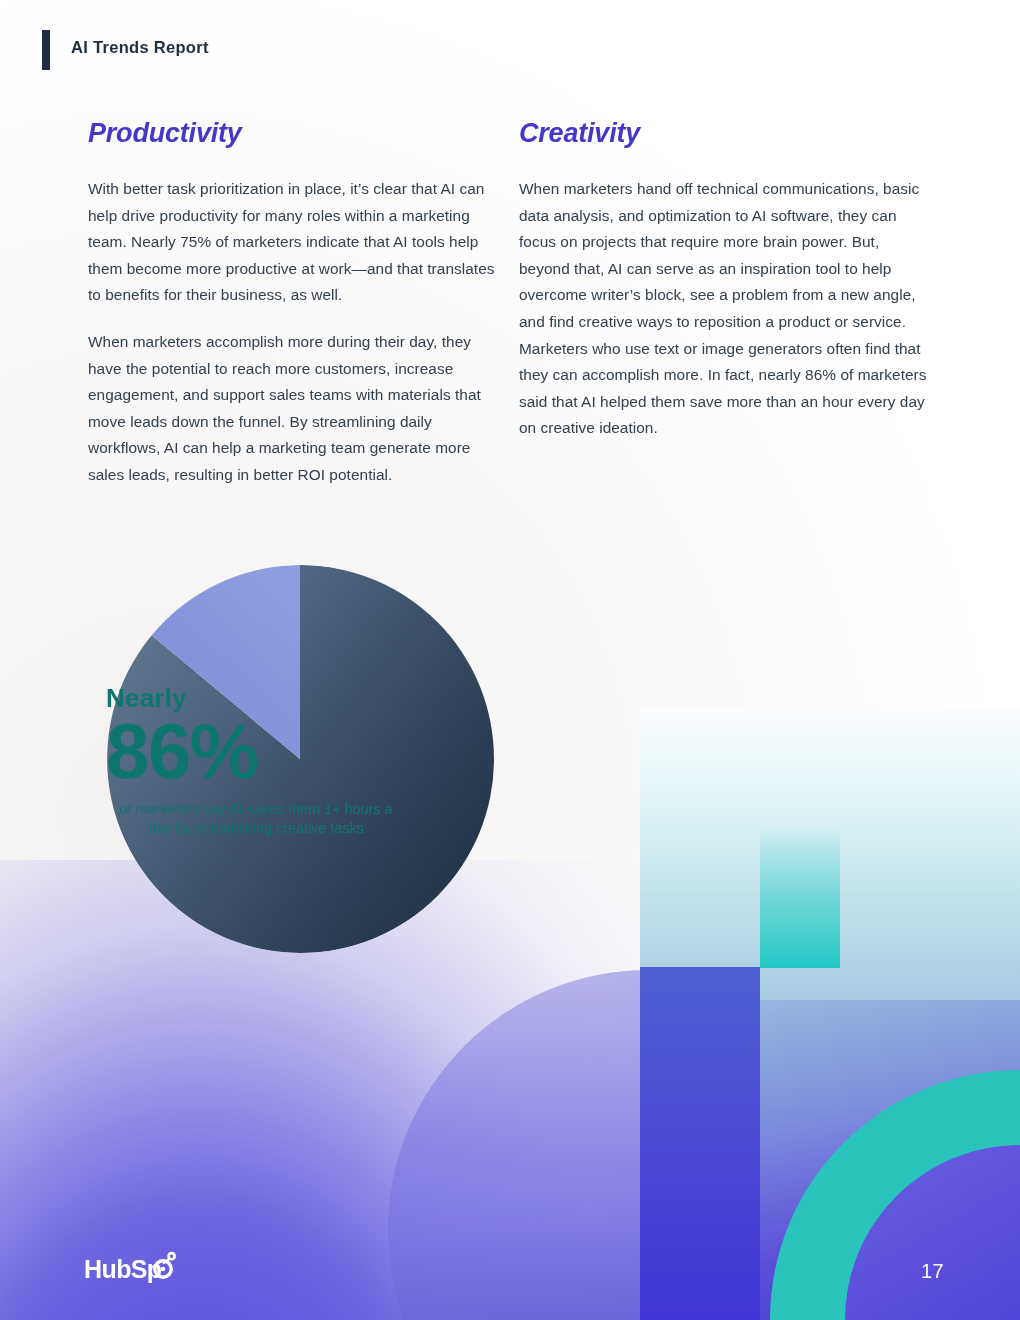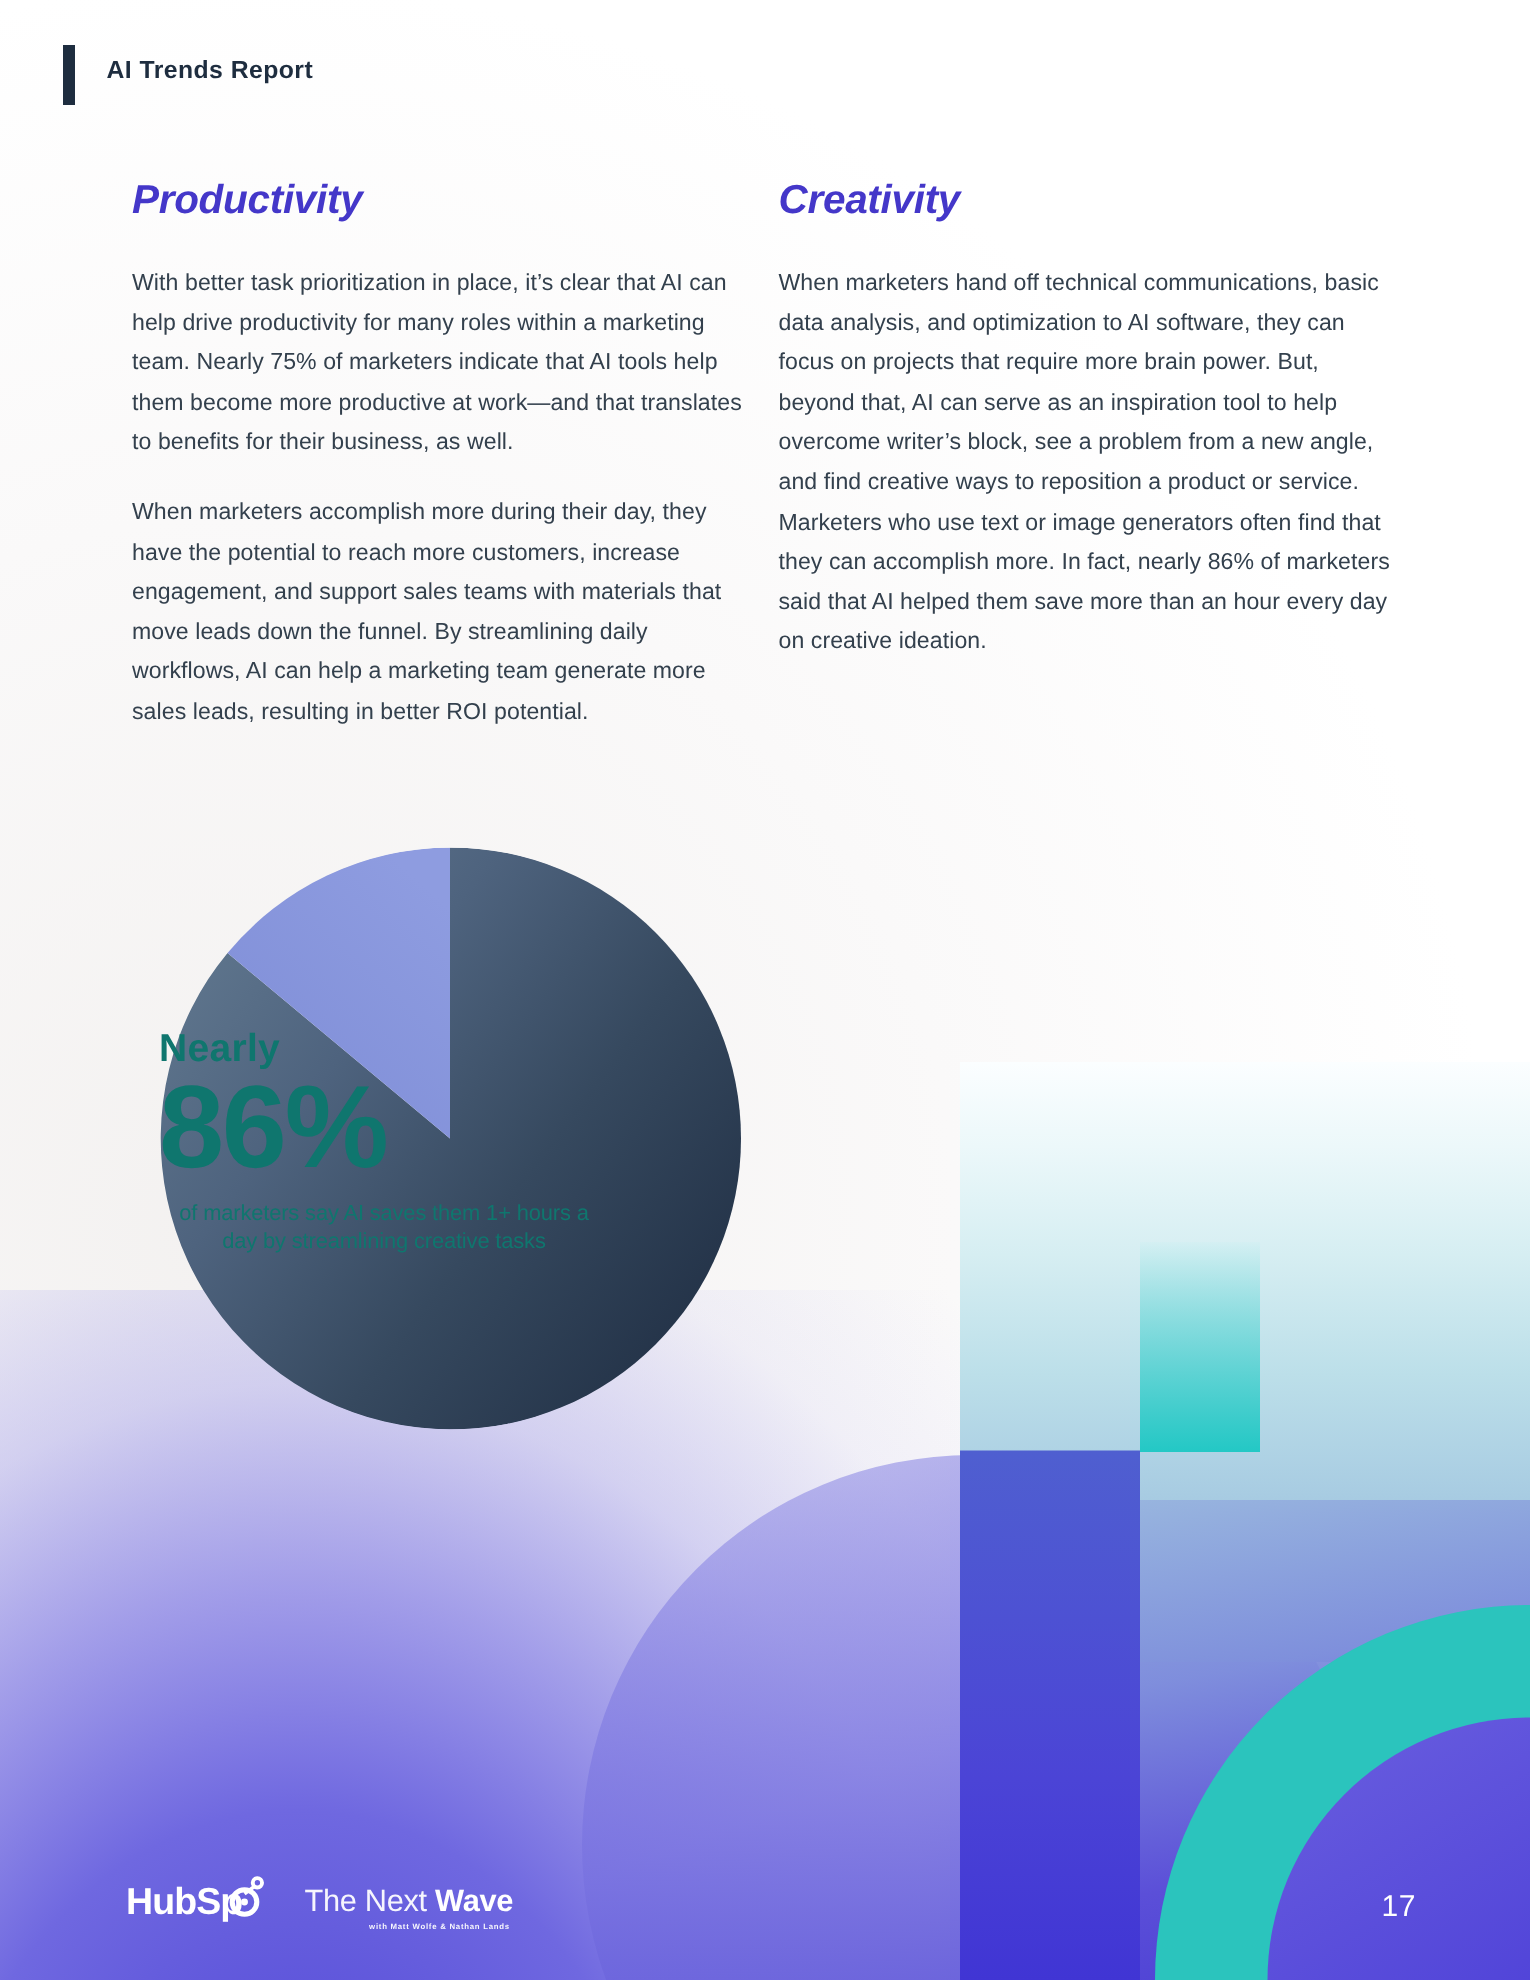--- a/index.html
+++ b/index.html
@@ -380,24 +380,18 @@
         <span class="hs-mark">
           <svg width="30" height="30" viewBox="0 0 30 30" aria-hidden="true">
             <circle cx="14" cy="19" r="8.2" fill="none" stroke="#ffffff" stroke-width="3.4"></circle>
             <circle cx="22.6" cy="6.2" r="3.1" fill="none" stroke="#ffffff" stroke-width="2.6"></circle>
             <line x1="14" y1="13.6" x2="21.2" y2="8.2" stroke="#ffffff" stroke-width="2.4"></line>
             <circle cx="14" cy="19" r="2.3" fill="#ffffff"></circle>
           </svg>
         </span>
       </div>
 
-      <div class="logo-tnw">
-        <div class="tnw-main">
-          <span class="light">The Next </span><span class="bold">Wave</span>
-        </div>
-        <div class="tnw-sub">with Matt Wolfe &amp; Nathan Lands</div>
-      </div>
 
       <div class="page-number">17</div>
     </div>
 
   </div>
 </div>
 
 </body></html>

